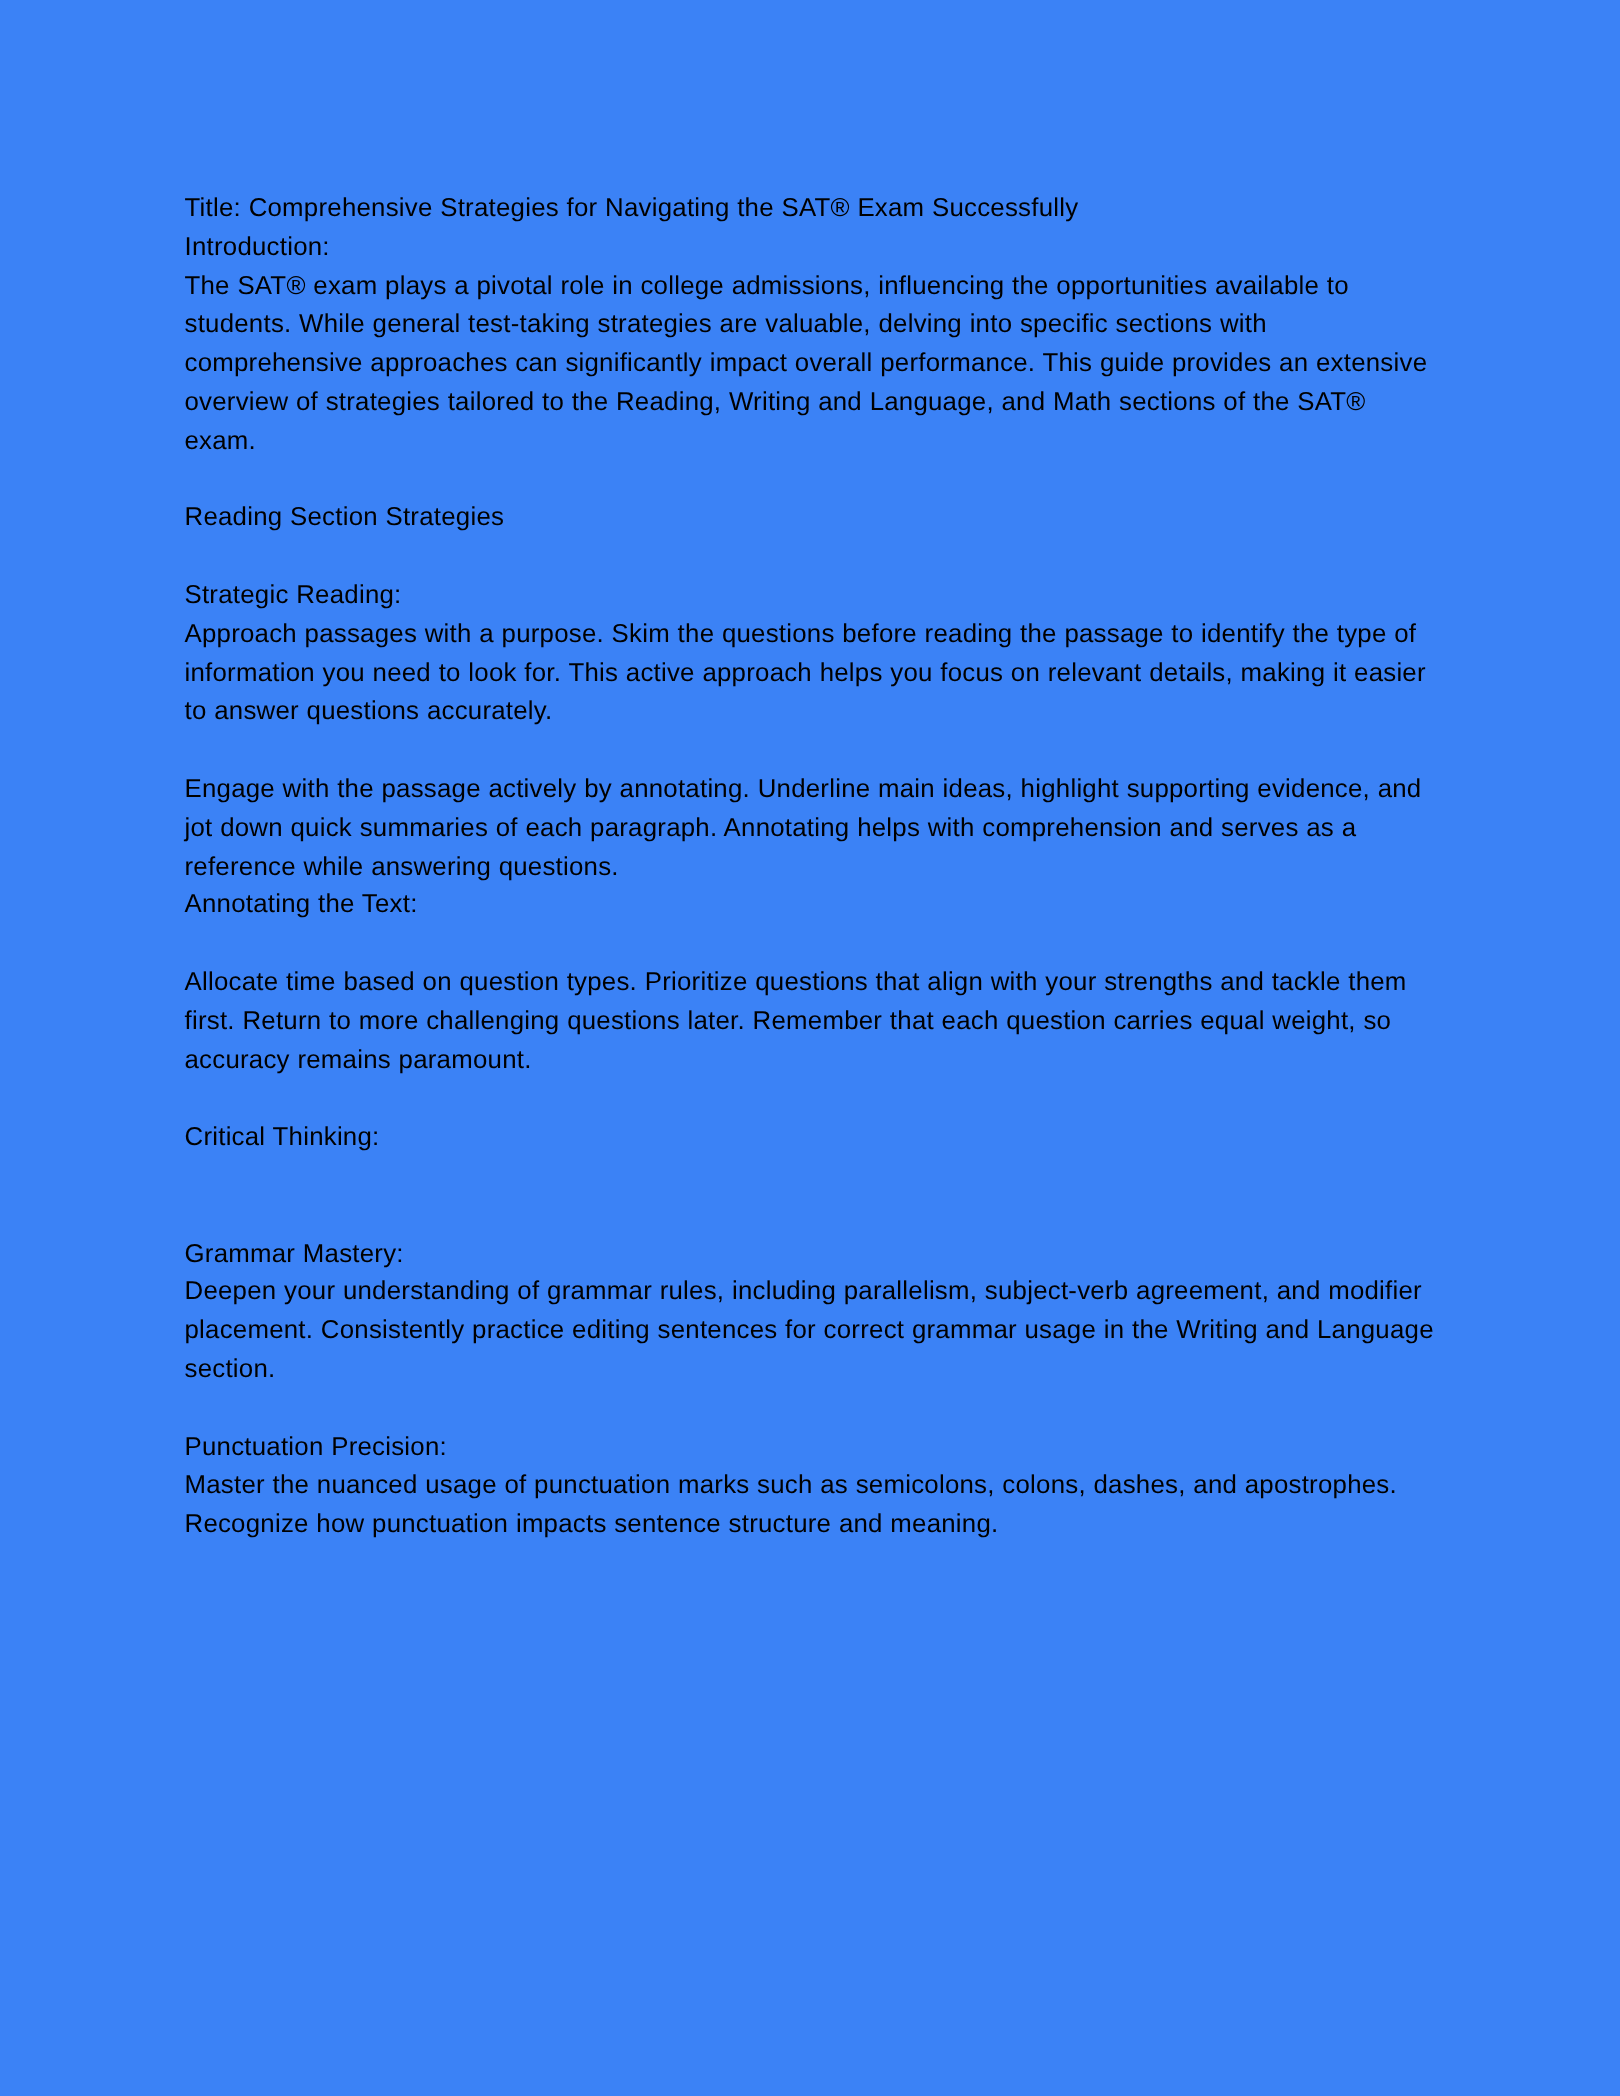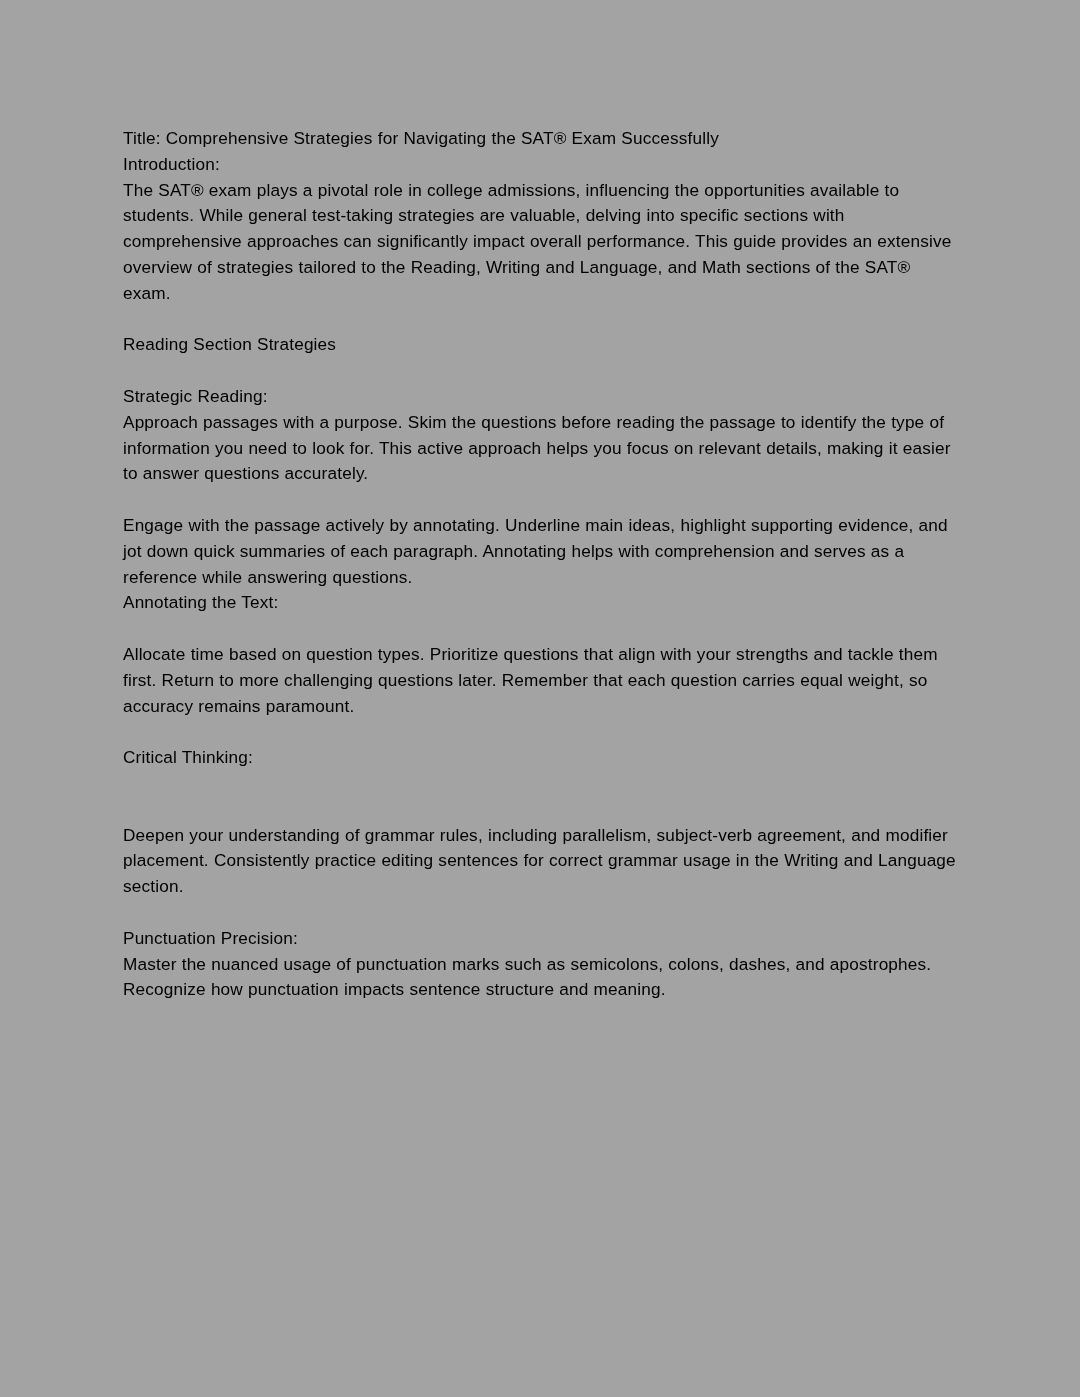--- a/index.html
+++ b/index.html
@@ -11,21 +11,21 @@
     width: 1080px;
     height: 1397px;
     overflow: hidden;
     font-family: "Liberation Sans", sans-serif;
     -webkit-font-smoothing: antialiased;
   }
   .page {
     position: relative;
     width: 1080px;
     height: 1397px;
-    background: #a3a3a3;
+    background: #3b82f6;
     box-sizing: border-box;
   }
   .doc-body {
     position: absolute;
     left: 123px;
     top: 126px;
     width: 834px;
   }
   .block {
     font-size: 17.2px;
@@ -72,20 +72,21 @@
 
     <div class="spacer">&nbsp;</div>
 
     <div class="block">Critical Thinking:</div>
 
     <div class="spacer">&nbsp;</div>
 
 
     <div class="spacer">&nbsp;</div>
 
+    <div class="block">Grammar Mastery:</div>
     <div class="block">Deepen your understanding of grammar rules, including parallelism, subject-verb agreement, and modifier placement. Consistently practice editing sentences for correct grammar usage in the Writing and Language section.</div>
 
     <div class="spacer">&nbsp;</div>
 
     <div class="block">Punctuation Precision:</div>
     <div class="block">Master the nuanced usage of punctuation marks such as semicolons, colons, dashes, and apostrophes. Recognize how punctuation impacts sentence structure and meaning.</div>
 
     <div class="spacer">&nbsp;</div>
 
 

